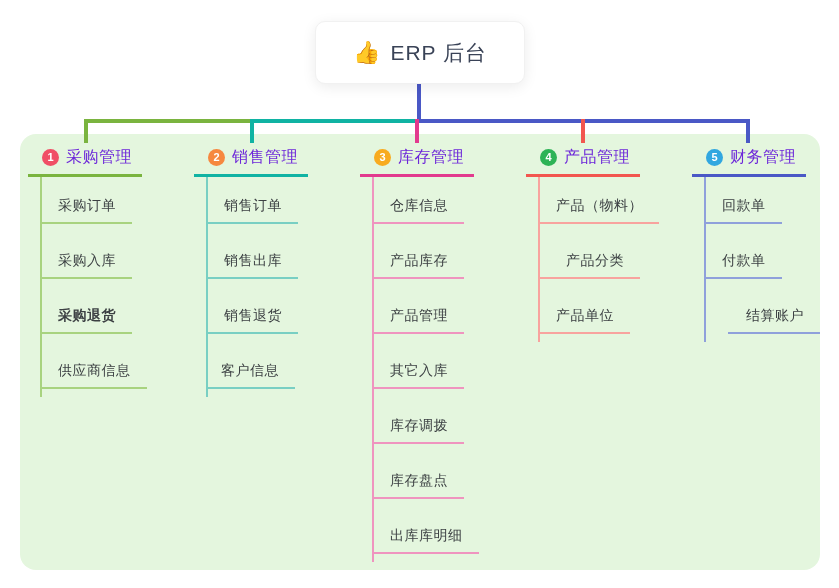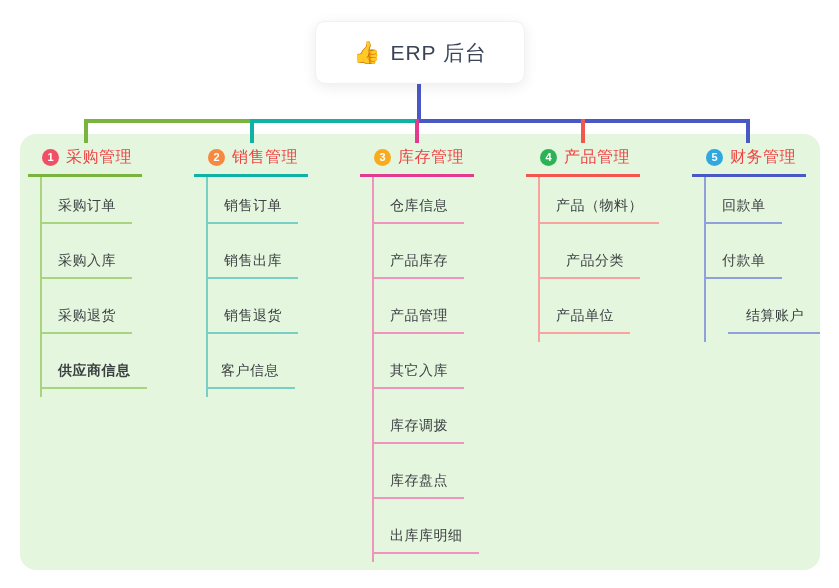--- a/index.html
+++ b/index.html
@@ -21,21 +21,21 @@
   .root-icon{font-size:22px;line-height:1;color:#f5c333;}
   .root-title{font-size:21px;font-weight:500;color:#3a4357;letter-spacing:1px;}
   .line{position:absolute;}
   .branch{position:absolute;top:146px;width:150px;}
   .branch-header{display:flex;align-items:center;gap:7px;padding-left:14px;height:22px;}
   .badge{
     width:17px;height:17px;border-radius:50%;flex:0 0 17px;
     color:#ffffff;font-size:11px;font-weight:bold;
     display:flex;align-items:center;justify-content:center;line-height:1;
   }
-  .branch-title{font-size:16px;font-weight:500;color:#ef4444;letter-spacing:0.5px;}
+  .branch-title{font-size:16px;font-weight:500;color:#6d28d9;letter-spacing:0.5px;}
   .branch-underline{position:absolute;left:0;top:28px;width:114px;height:3px;}
   .tree-line{position:absolute;left:12px;top:31px;width:2px;}
   .child{position:absolute;left:12px;}
   .child-label{
     display:inline-block;font-size:14px;color:#3c4043;letter-spacing:0.5px;
     padding:0 16px 7px 18px;border-bottom:2px solid;
   }
 </style>
 </head>
 <body>
@@ -68,24 +68,24 @@
     <div class="branch-underline" style="background: rgb(122, 180, 63);"></div>
     <div class="tree-line" style="background: rgb(168, 211, 127); height: 220px;"></div>
     <div class="children">
         <div class="child" style="top: 50px;">
     <span class="child-label" style="border-bottom-color: rgb(168, 211, 127);">采购订单</span>
   </div>
         <div class="child" style="top: 105px;">
     <span class="child-label" style="border-bottom-color: rgb(168, 211, 127);">采购入库</span>
   </div>
         <div class="child" style="top: 160px;">
-    <span class="child-label" style="border-bottom-color: rgb(168, 211, 127);">采购退货</span>
+    <span class="child-label" style="border-bottom-color: rgb(168, 211, 127); font-weight: bold;">采购退货</span>
   </div>
         <div class="child" style="top: 215px;">
-    <span class="child-label" style="border-bottom-color: rgb(168, 211, 127); font-weight: bold;">供应商信息</span>
+    <span class="child-label" style="border-bottom-color: rgb(168, 211, 127);">供应商信息</span>
   </div>
       </div>
   </div>
     <div class="branch" style="left: 194px;">
     <div class="branch-header">
       <span class="badge" style="background: rgb(246, 136, 63);">2</span>
       <span class="branch-title">销售管理</span>
     </div>
     <div class="branch-underline" style="background: rgb(16, 179, 163);"></div>
     <div class="tree-line" style="background: rgb(121, 207, 195); height: 220px;"></div>

